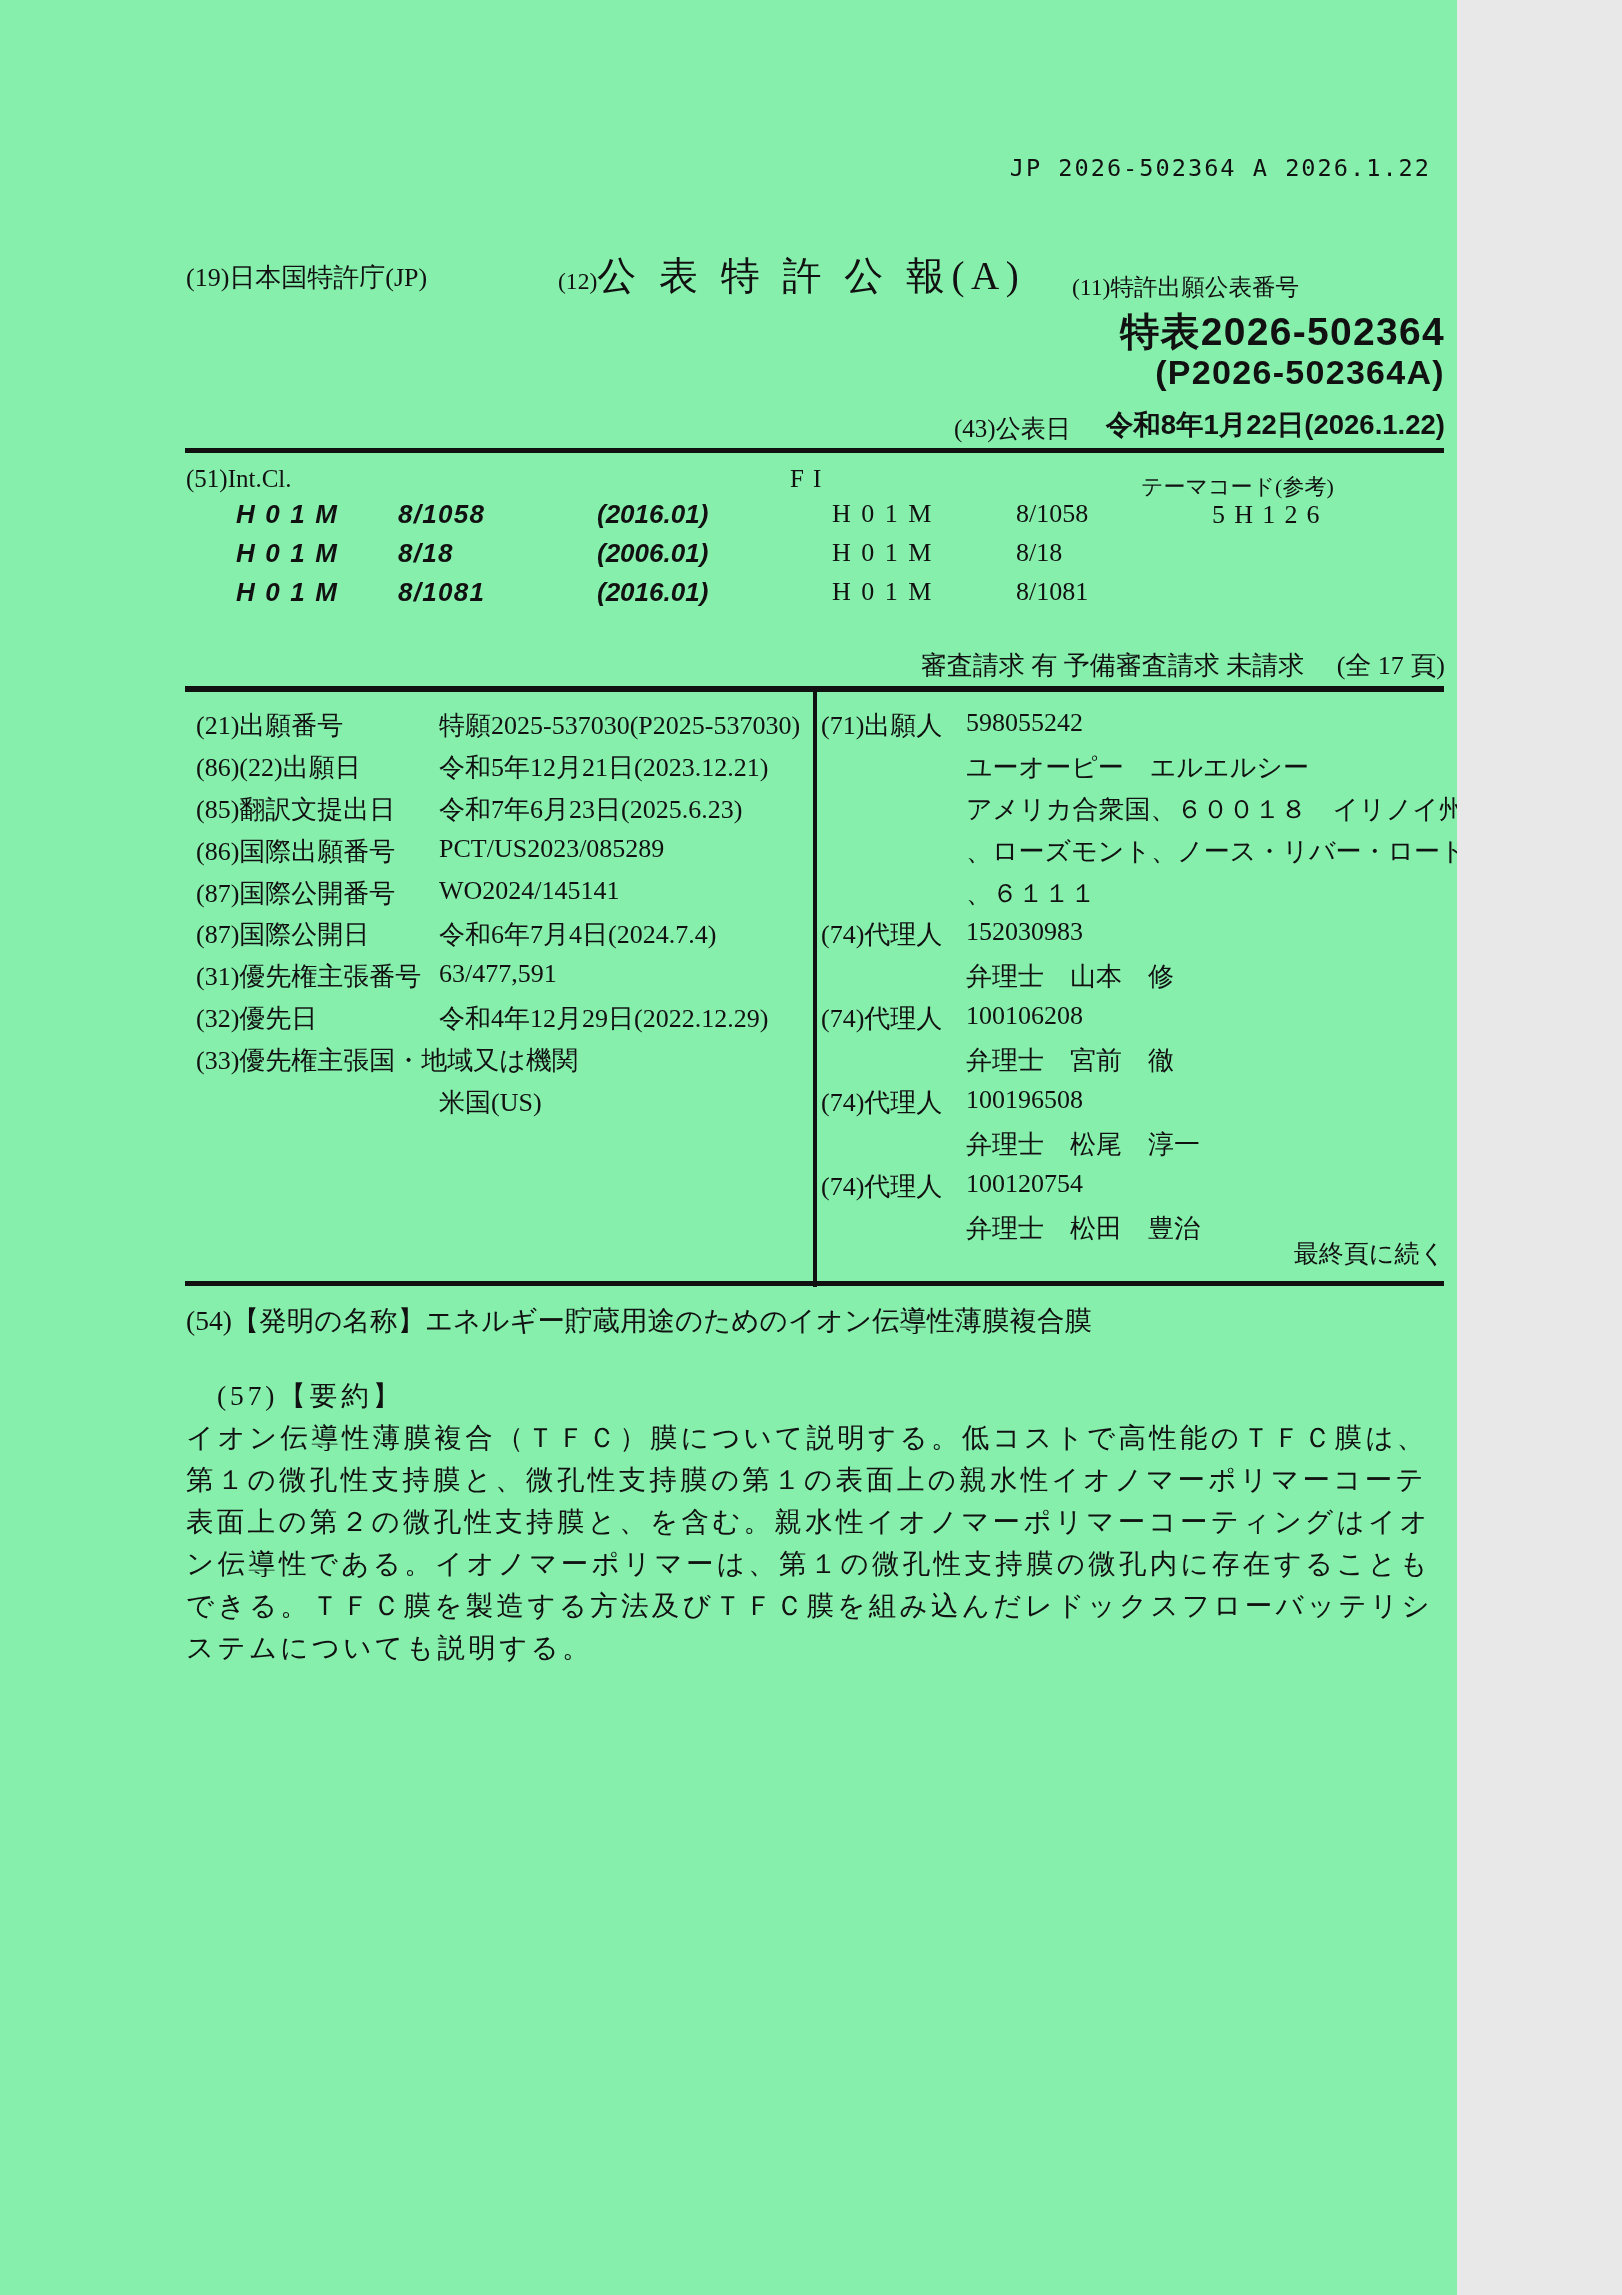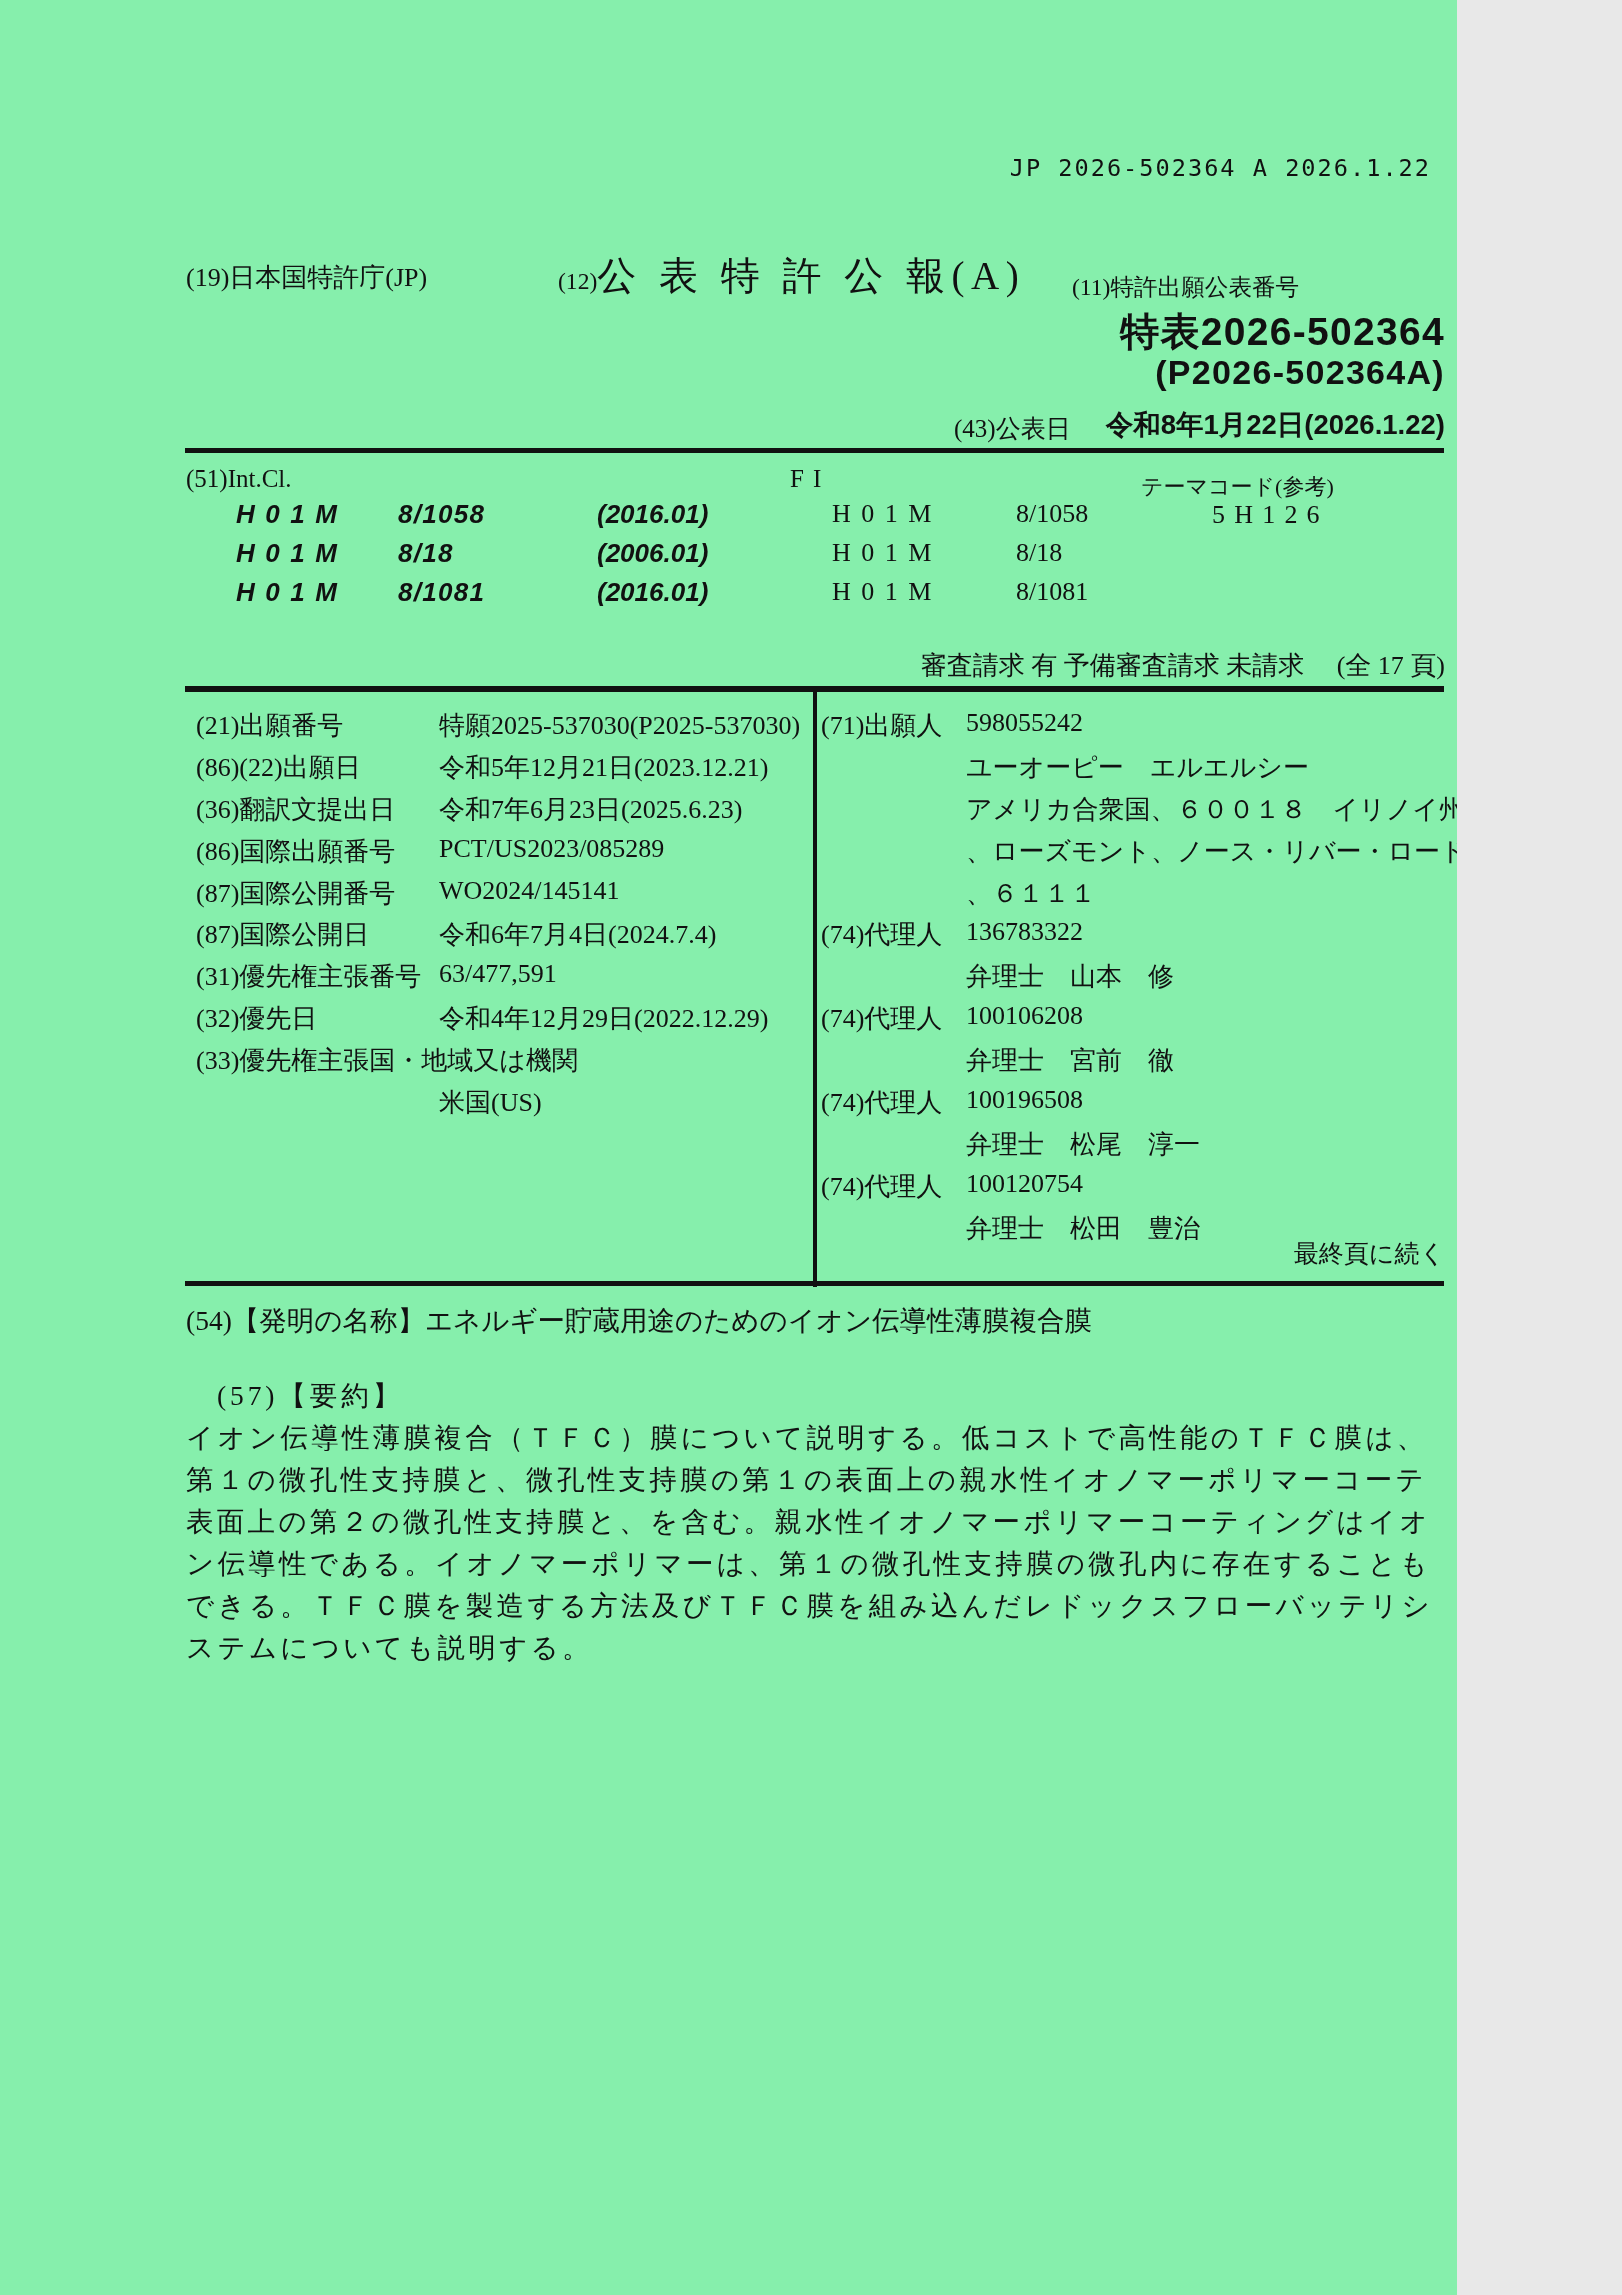--- a/index.html
+++ b/index.html
@@ -108,21 +108,21 @@
   <div class="left-table">
     <div class="abs bib-row serif" style="top:708px;left:196px;width:609px;">
         <span class="bib-label">(21)出願番号</span>
         <span class="bib-value">特願2025-537030(P2025-537030)</span>
       </div>
     <div class="abs bib-row serif" style="top:750px;left:196px;width:609px;">
         <span class="bib-label">(86)(22)出願日</span>
         <span class="bib-value">令和5年12月21日(2023.12.21)</span>
       </div>
     <div class="abs bib-row serif" style="top:792px;left:196px;width:609px;">
-        <span class="bib-label">(36)翻訳文提出日</span>
+        <span class="bib-label">(85)翻訳文提出日</span>
         <span class="bib-value">令和7年6月23日(2025.6.23)</span>
       </div>
     <div class="abs bib-row serif" style="top:834px;left:196px;width:609px;">
         <span class="bib-label">(86)国際出願番号</span>
         <span class="bib-value">PCT/US2023/085289</span>
       </div>
     <div class="abs bib-row serif" style="top:876px;left:196px;width:609px;">
         <span class="bib-label">(87)国際公開番号</span>
         <span class="bib-value">WO2024/145141</span>
       </div>
@@ -164,21 +164,21 @@
     <div class="abs bib-row serif" style="top:834px;left:821px;width:622px;">
         <span class="bib-label"></span>
         <span class="bib-value">、ローズモント、ノース・リバー・ロード</span>
       </div>
     <div class="abs bib-row serif" style="top:876px;left:821px;width:622px;">
         <span class="bib-label"></span>
         <span class="bib-value">、６１１１</span>
       </div>
     <div class="abs bib-row serif" style="top:917px;left:821px;width:622px;">
         <span class="bib-label">(74)代理人</span>
-        <span class="bib-value">136783322</span>
+        <span class="bib-value">152030983</span>
       </div>
     <div class="abs bib-row serif" style="top:959px;left:821px;width:622px;">
         <span class="bib-label"></span>
         <span class="bib-value">弁理士　山本　修</span>
       </div>
     <div class="abs bib-row serif" style="top:1001px;left:821px;width:622px;">
         <span class="bib-label">(74)代理人</span>
         <span class="bib-value">100106208</span>
       </div>
     <div class="abs bib-row serif" style="top:1043px;left:821px;width:622px;">

